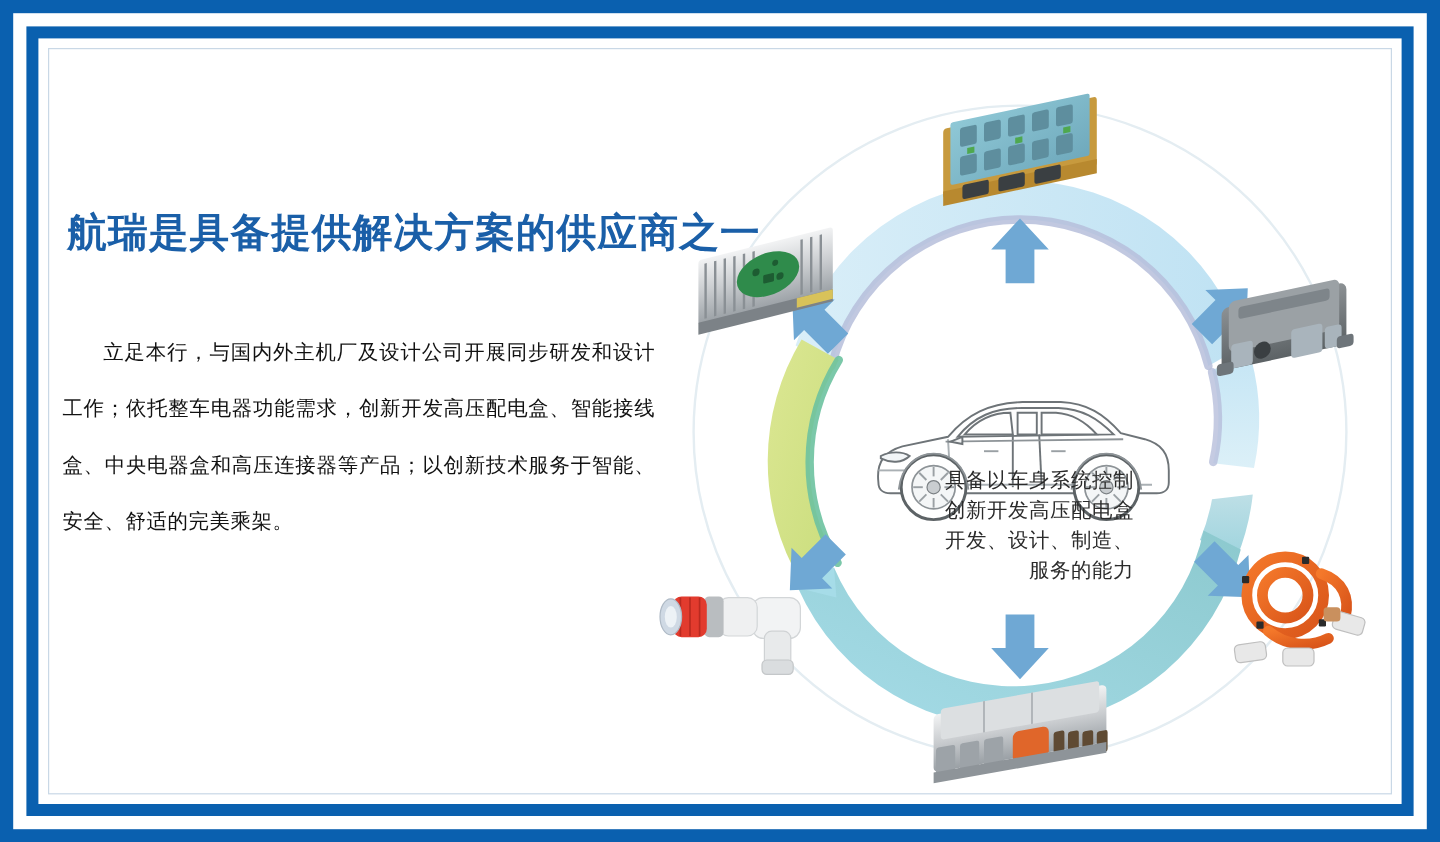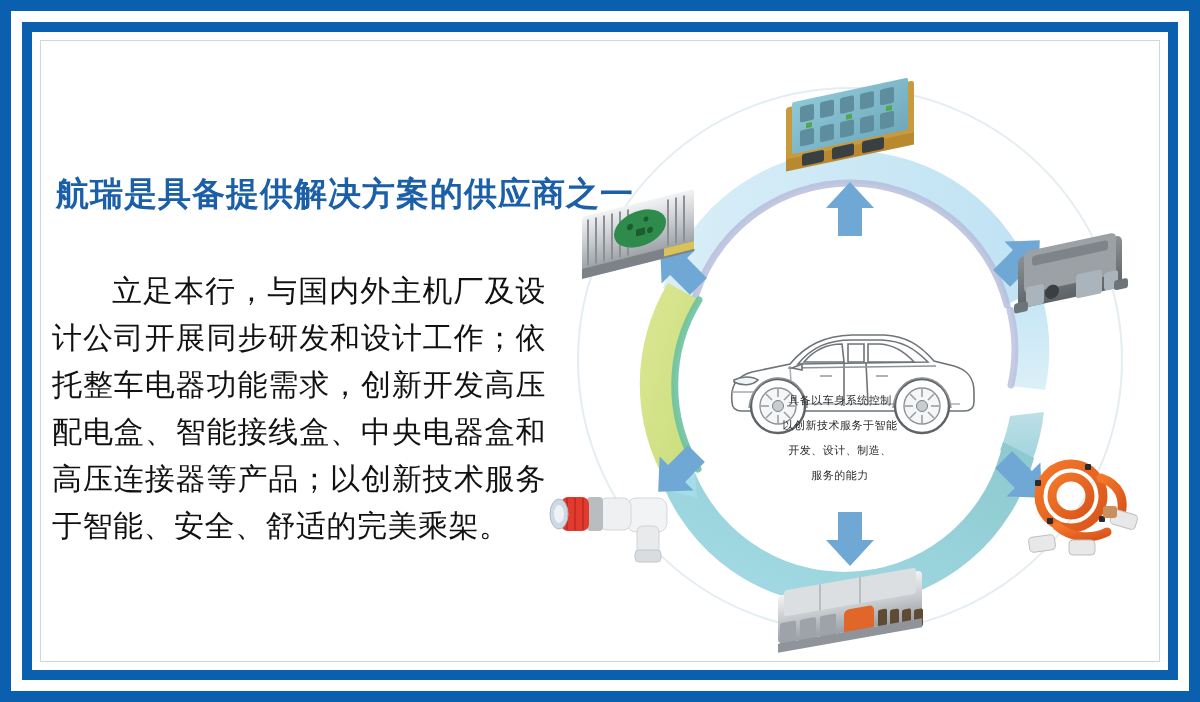--- a/index.html
+++ b/index.html
@@ -61,38 +61,38 @@
   
   .lead{
     position:absolute;left:56px;top:172px;
     font-family:"Liberation Serif","DejaVu Serif",serif;
     font-size:33px;font-weight:700;
     color:#1A5FA8;letter-spacing:1px;
     white-space:nowrap;
   }
   .body-copy{
     position:absolute;left:52px;top:270px;width:494px;
-    font-family:Liberation Mono, monospace;
-    font-size:30px;
+    font-family:Liberation Sans, sans-serif;
+    font-size:17px;
     line-height:47px;
     color:#121212;
     text-indent:2em;
     text-align:justify;
     letter-spacing:0.5px;
   }
 
   
   .diagram{position:absolute;left:545px;top:60px;width:610px;height:600px;}
   .diagram svg{display:block;}
 
   .center-caption{
     position:absolute;left:735px;top:388px;width:210px;
-    text-align:center;
+    text-align:right;
     font-family:"Liberation Serif","DejaVu Serif",serif;
-    font-size:11px;
+    font-size:17px;
     line-height:25px;
     color:#2b2b2b;
     letter-spacing:0.5px;
     z-index:6;
   }
   .center-caption div{white-space:nowrap;}
 </style>
 </head>
 <body>
 
@@ -421,18 +421,18 @@
         </g>
         <ellipse cx="-74" cy="4" rx="9" ry="15" fill="#CFD9E4" stroke="#AFBAC6"></ellipse>
         <ellipse cx="-74" cy="4" rx="5" ry="9" fill="#EDF2F6"></ellipse>
       </g>
 
     </svg>
   </div>
 
   <div class="center-caption">
     <div>具备以车身系统控制</div>
-    <div>以创新技术服务于智能</div>
+    <div>创新开发高压配电盒</div>
     <div>开发、设计、制造、</div>
     <div>服务的能力</div>
   </div>
 
 </div>
 
 </body></html>

